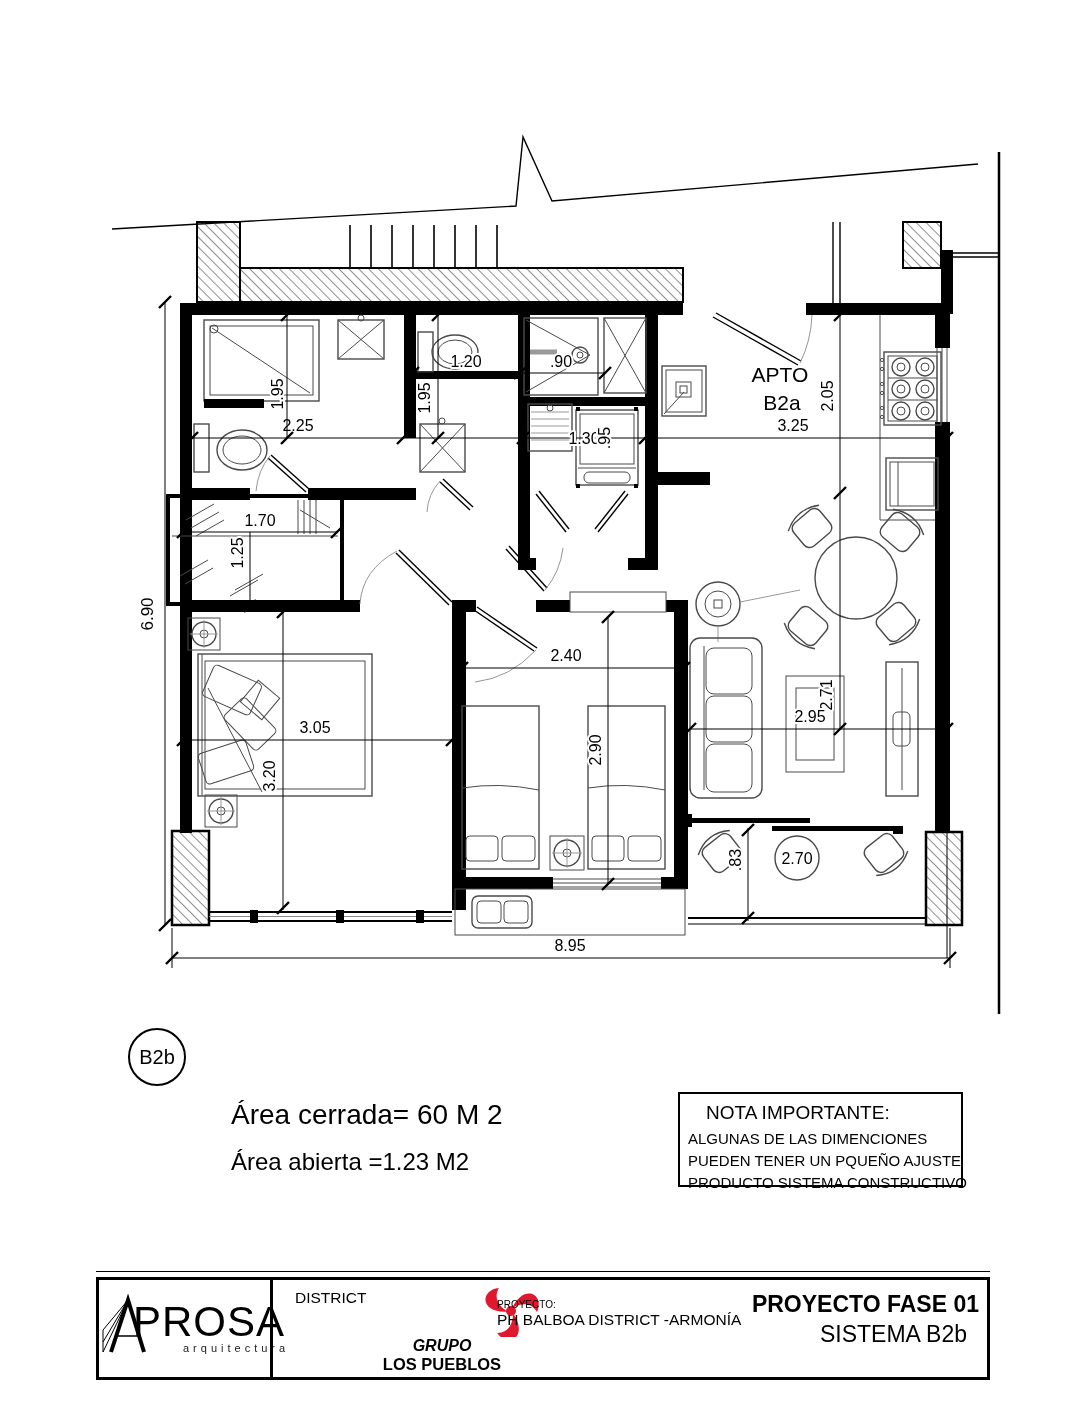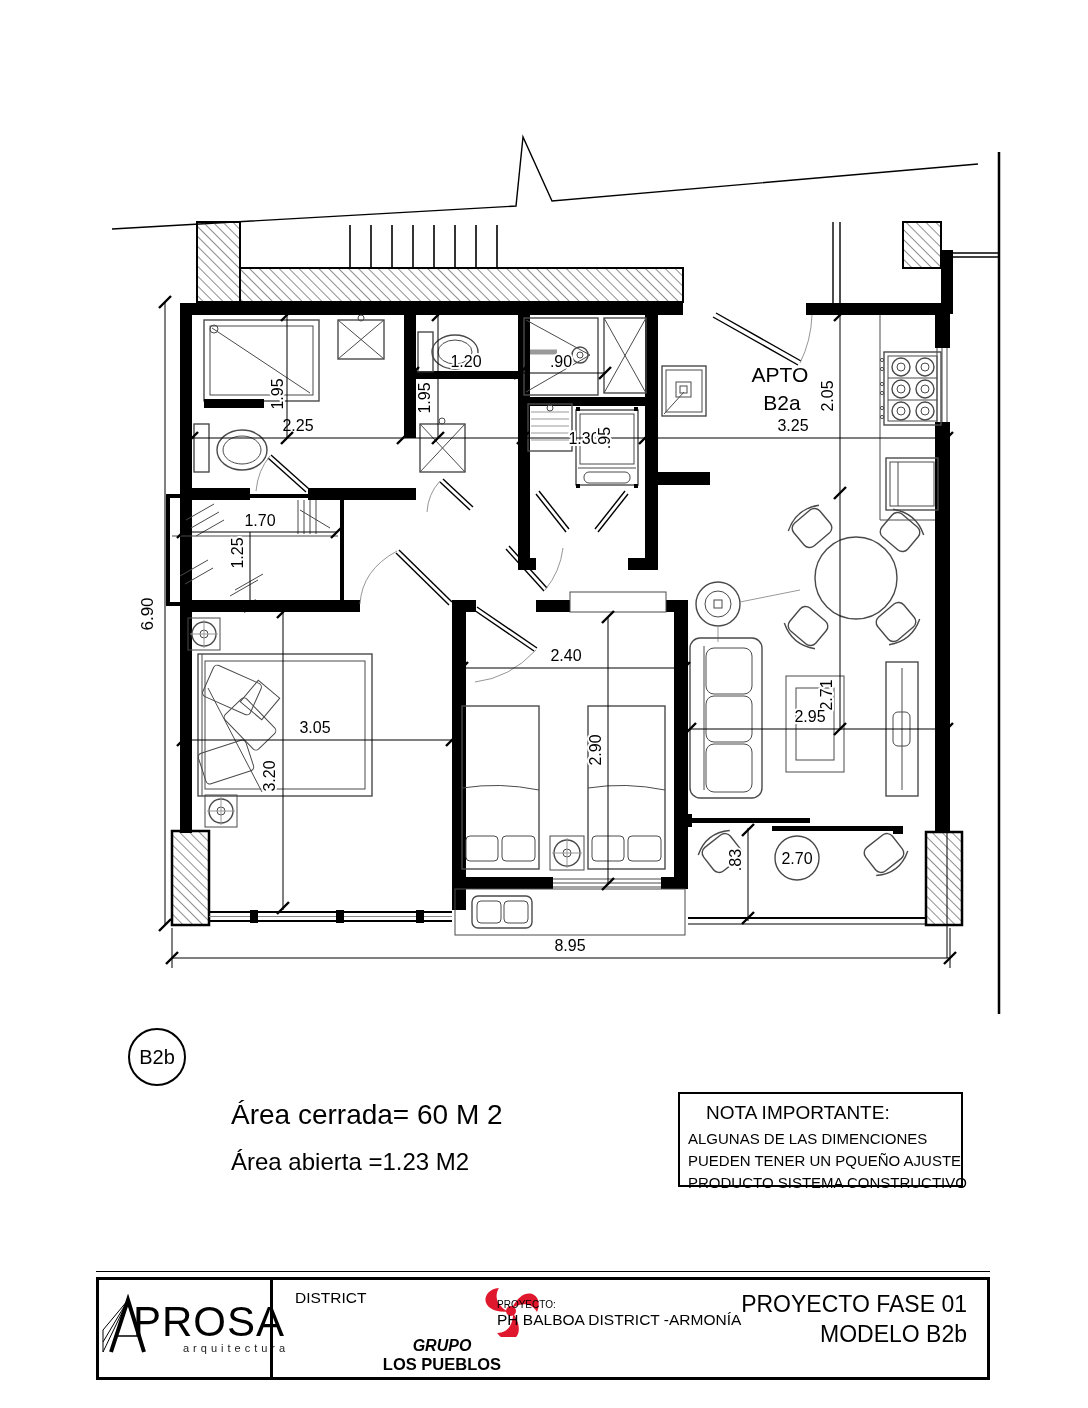--- a/index.html
+++ b/index.html
@@ -30,21 +30,21 @@
   .notetitle{position:absolute;left:26px;top:8px;font-size:19px;text-align:right;}
   .noteline{position:absolute;left:8px;font-size:15px;white-space:nowrap;}
   .sheetline{position:absolute;left:96px;top:1271px;width:894px;height:0;border-top:1.5px solid #000;}
   .titleblock{position:absolute;left:96px;top:1277px;width:894px;height:103px;border:3px solid #000;box-sizing:border-box;}
   .tb-div{position:absolute;left:171px;top:0;width:2.5px;height:100%;background:#000;}
   .tb-firm{position:absolute;left:34px;top:18px;font-size:42px;letter-spacing:1px;}
   .tb-firmsub{position:absolute;left:84px;top:62px;font-size:11px;letter-spacing:4px;color:#222;}
   .tb-client{position:absolute;left:196px;top:9px;font-size:15.5px;}
   .tb-projlabel{position:absolute;left:398px;top:9px;font-size:10px;margin-top:10px;}
   .tb-projname{position:absolute;left:398px;top:31px;font-size:15.5px;}
-  .tb-phase{position:absolute;right:20px;top:11px;font-size:23px;text-align:right;}
+  .tb-phase{position:absolute;right:8px;top:11px;font-size:23px;text-align:right;font-weight:bold;}
   .tb-model{position:absolute;right:20px;top:41px;font-size:23px;text-align:right;}
   .tb-grupo{position:absolute;left:283px;top:57px;width:120px;text-align:center;font-size:16px;font-weight:bold;letter-spacing:0;font-style:italic;}
   .tb-pueblos{position:absolute;left:283px;top:75px;width:120px;text-align:center;font-size:16.5px;font-weight:bold;}
   .logo-swirl{position:absolute;left:355px;top:3px;}
   .firm-icon{position:absolute;left:2px;top:14px;}
 </style>
 </head>
 <body>
 
 <div class="page">
@@ -536,16 +536,16 @@
       <path d="M1,-3 C13,-28 34,-17 26,1 C20,-9 10,-8 1,-3 Z" transform="rotate(120)"></path>
       <path d="M1,-3 C13,-28 34,-17 26,1 C20,-9 10,-8 1,-3 Z" transform="rotate(240)"></path>
       <circle r="5"></circle>
     </g>
   </svg>
   <div class="tb-grupo">GRUPO</div>
   <div class="tb-pueblos">LOS PUEBLOS</div>
   <div class="tb-projlabel">PROYECTO:</div>
   <div class="tb-projname">PH BALBOA DISTRICT -ARMONÍA</div>
   <div class="tb-phase">PROYECTO FASE 01</div>
-  <div class="tb-model">MODELO B2b</div>
+  <div class="tb-model">SISTEMA B2b</div>
 </div>
 
 </div>
 
 </body></html>

